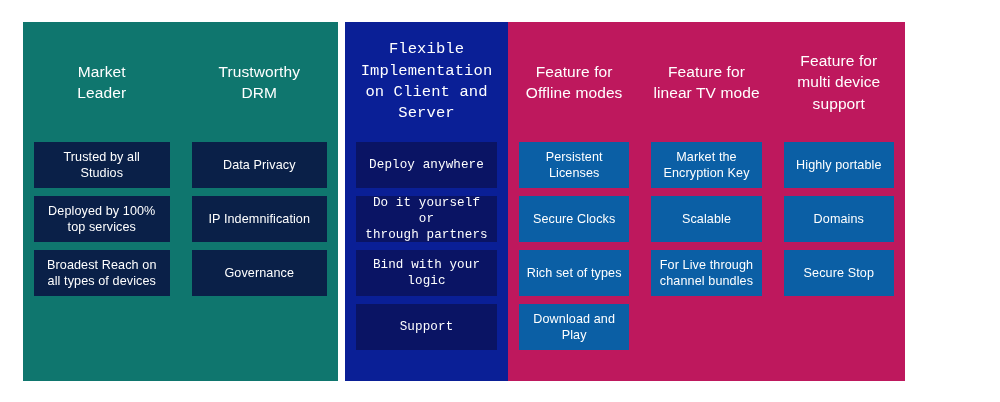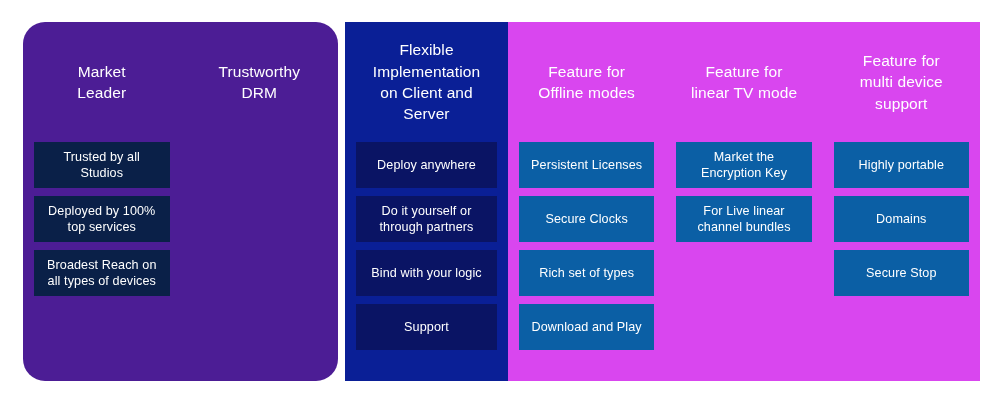--- a/index.html
+++ b/index.html
@@ -27,24 +27,24 @@
     align-items: stretch;
   }
 
   
   .panel {
     display: flex;
     flex-direction: row;
     align-items: stretch;
     box-sizing: border-box;
   }
-  .panel-navy   { background: #4c1d95; width: 315px; border-radius: 22px; }
+  .panel-navy   { background: #0f766e; width: 315px; }
   .panel-gap    { width: 7px; background: #ffffff; flex: 0 0 7px; }
-  .panel-mid    { background: #0A1F96; width: 163px; }
-  .panel-bright { background: #d946ef; width: 472px; }
+  .panel-mid    { background: #0A1F96; width: 163px; font-family: Liberation Mono, monospace; }
+  .panel-bright { background: #be185d; width: 397px; }
 
   
   .col {
     display: flex;
     flex-direction: column;
     align-items: stretch;
     box-sizing: border-box;
     flex: 1 1 0;
     padding: 0 11px;
   }
@@ -107,20 +107,25 @@
         <div class="item">Deployed by 100%
 top services</div>
         <div class="item">Broadest Reach on
 all types of devices</div>
       </div>
     </div>
 
     <div class="col">
       <div class="col-header">Trustworthy
 DRM</div>
+      <div class="items">
+        <div class="item">Data Privacy</div>
+        <div class="item">IP Indemnification</div>
+        <div class="item">Governance</div>
+      </div>
     </div>
 
   </div>
 
   <div class="panel-gap"></div>
 
   <div class="panel panel-mid">
     <div class="col">
       <div class="col-header tall">Flexible
 Implementation
@@ -148,21 +153,22 @@
         <div class="item">Download and Play</div>
       </div>
     </div>
 
     <div class="col">
       <div class="col-header">Feature for
 linear TV mode</div>
       <div class="items">
         <div class="item">Market the
 Encryption Key</div>
-        <div class="item">For Live linear
+        <div class="item">Scalable</div>
+        <div class="item">For Live through
 channel bundles</div>
       </div>
     </div>
 
     <div class="col">
       <div class="col-header">Feature for
 multi device
 support</div>
       <div class="items">
         <div class="item">Highly portable</div>

